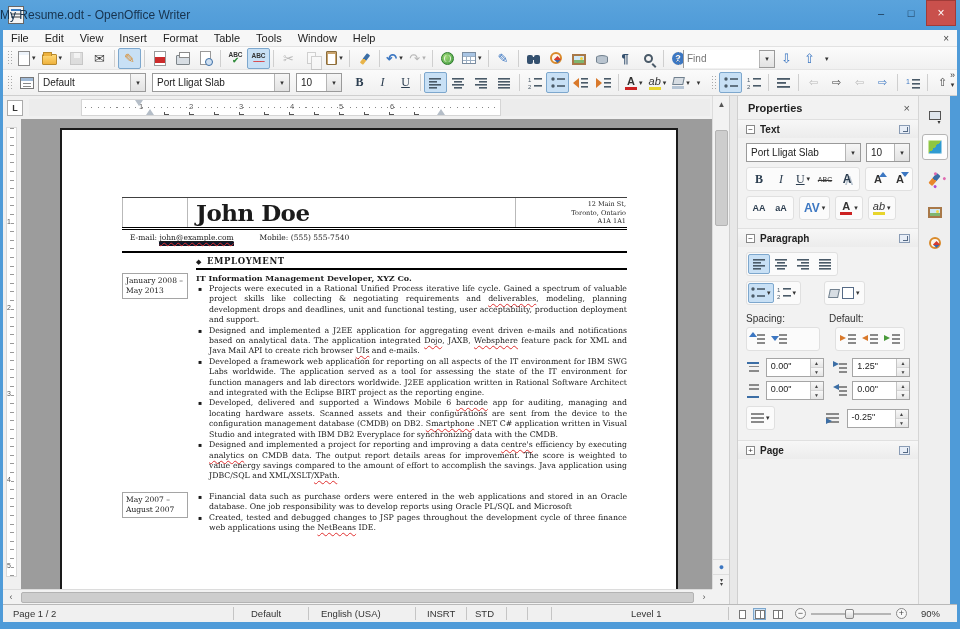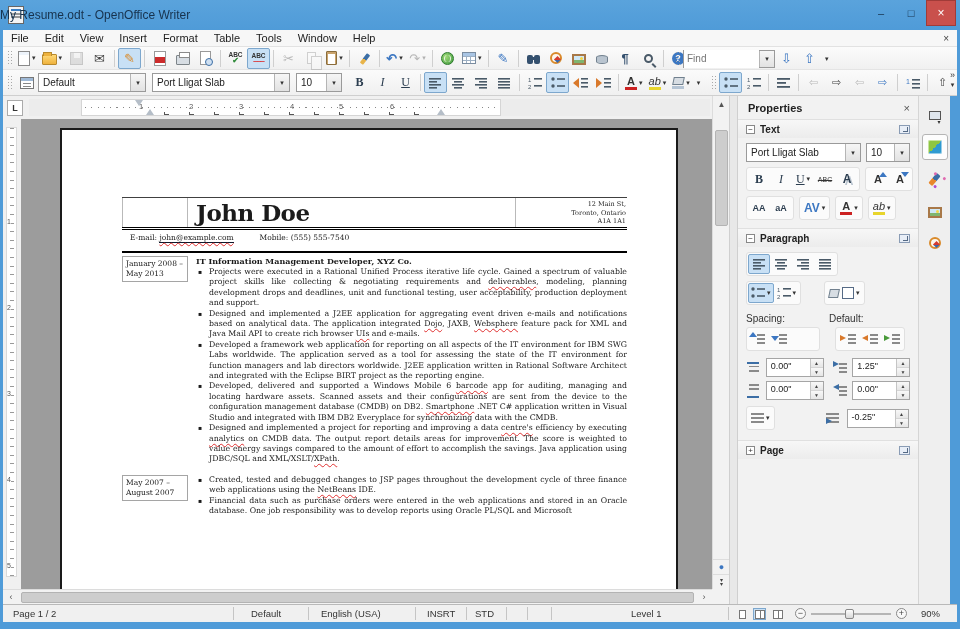--- a/index.html
+++ b/index.html
@@ -117,21 +117,21 @@
   .vr-num { position:absolute; left:4px; font-size:7px; color:#555; background:#fff; }
   .docarea { position:absolute; left:21px; top:119px; width:691px; height:470px; background:#9c9c9c; overflow:hidden; }
   .page { position:absolute; left:39px; top:9px; width:618px; height:760px; background:#fff; border:2px solid #1a1a1a; border-bottom:none; }
   .page-inner { padding:67px 49px 0 60px; font-family:"DejaVu Serif","Liberation Serif",serif; color:#1b1b1b; }
 
   .h-table { display:flex; border-top:1px solid #404040; border-bottom:3px double #000; }
   .h-c1 { width:66px; border-left:1px solid #b9b9b9; border-right:1px solid #b9b9b9; }
   .h-name { flex:1; padding:2px 0 1px 8px; font-size:23px; font-weight:bold; letter-spacing:-.5px; line-height:26px; }
   .h-addr { width:112px; border-left:1px solid #b9b9b9; text-align:right; font-size:6.5px; line-height:8.5px; padding:2px 1px 0 0; color:#222; }
   .contact { border-bottom:2.5px solid #000; padding:3px 0 9px 8px; font-size:7.5px; display:flex; gap:26px; }
-  .email { border-bottom:1px solid #0f172a; }
+  .email { border-bottom:4px solid #0f172a;text-decoration:underline; }
   .sq { text-decoration:underline wavy #e03030 1px; text-underline-offset:2px; text-decoration-skip-ink:none; }
   .sect-head { margin-left:74px; margin-top:3px; padding-bottom:2px; border-bottom:2.5px solid #000; font-size:8.5px; font-weight:bold; letter-spacing:.6px; }
   .sect-head .dia { font-size:7px; margin-right:5px; }
   .job { display:flex; margin-top:3px; }
   .dates { width:66px; flex:none; border:1px solid #a5a5a5; background:#fff; font-size:7.5px; line-height:10px; padding:2px 3px; align-self:flex-start; }
   .jobbody { flex:1; margin-left:8px; }
   .jobtitle { font-size:8px; font-weight:bold; line-height:11px; }
   .blt { display:flex; }
   .blt .bm { width:13px; flex:none; font-size:6px; line-height:10.4px; padding-left:2px; }
   .blt .bm::before { content:"▪"; }
@@ -590,20 +590,23 @@
           <div class="h-addr">
             <div>12 Main St,</div>
             <div>Toronto, Ontario</div>
             <div>A1A 1A1</div>
           </div>
         </div>
         <div class="contact">
           <span><span>E-mail: </span><span class="email"><span class="sq">john@example.com</span></span></span>
           <span>Mobile: (555) 555-7540</span>
         </div>
+        <div class="sect-head">
+          <span class="dia">◆</span><span>EMPLOYMENT</span>
+        </div>
 
         <div class="job">
           <div class="dates">
             <div>January 2008 –</div>
             <div>May 2013</div>
           </div>
           <div class="jobbody">
             <div class="jobtitle">IT Information Management Developer, XYZ Co.</div>
             <div class="blt">
                 <span class="bm"></span>
@@ -631,25 +634,25 @@
         <div class="job2gap"></div>
 
         <div class="job">
           <div class="dates">
             <div>May 2007 –</div>
             <div>August 2007</div>
           </div>
           <div class="jobbody">
             <div class="blt">
                 <span class="bm"></span>
-                <span class="bt">Created, tested and debugged changes to JSP pages throughout the development cycle of three finance web applications using the <span class="sq">NetBeans</span> IDE.</span>
+                <span class="bt">Financial data such as purchase orders were entered in the web applications and stored in an Oracle database. One job responsibility was to develop reports using Oracle PL/SQL and Microsoft</span>
               </div>
             <div class="blt">
                 <span class="bm"></span>
-                <span class="bt">Financial data such as purchase orders were entered in the web applications and stored in an Oracle database. One job responsibility was to develop reports using Oracle PL/SQL and Microsoft</span>
+                <span class="bt">Created, tested and debugged changes to JSP pages throughout the development cycle of three finance web applications using the <span class="sq">NetBeans</span> IDE.</span>
               </div>
           </div>
         </div>
       </div>
     </div>
   </div>
 
   <div class="vscroll">
     <span class="sbtn">▲</span>
     <span class="vthumb"></span>

